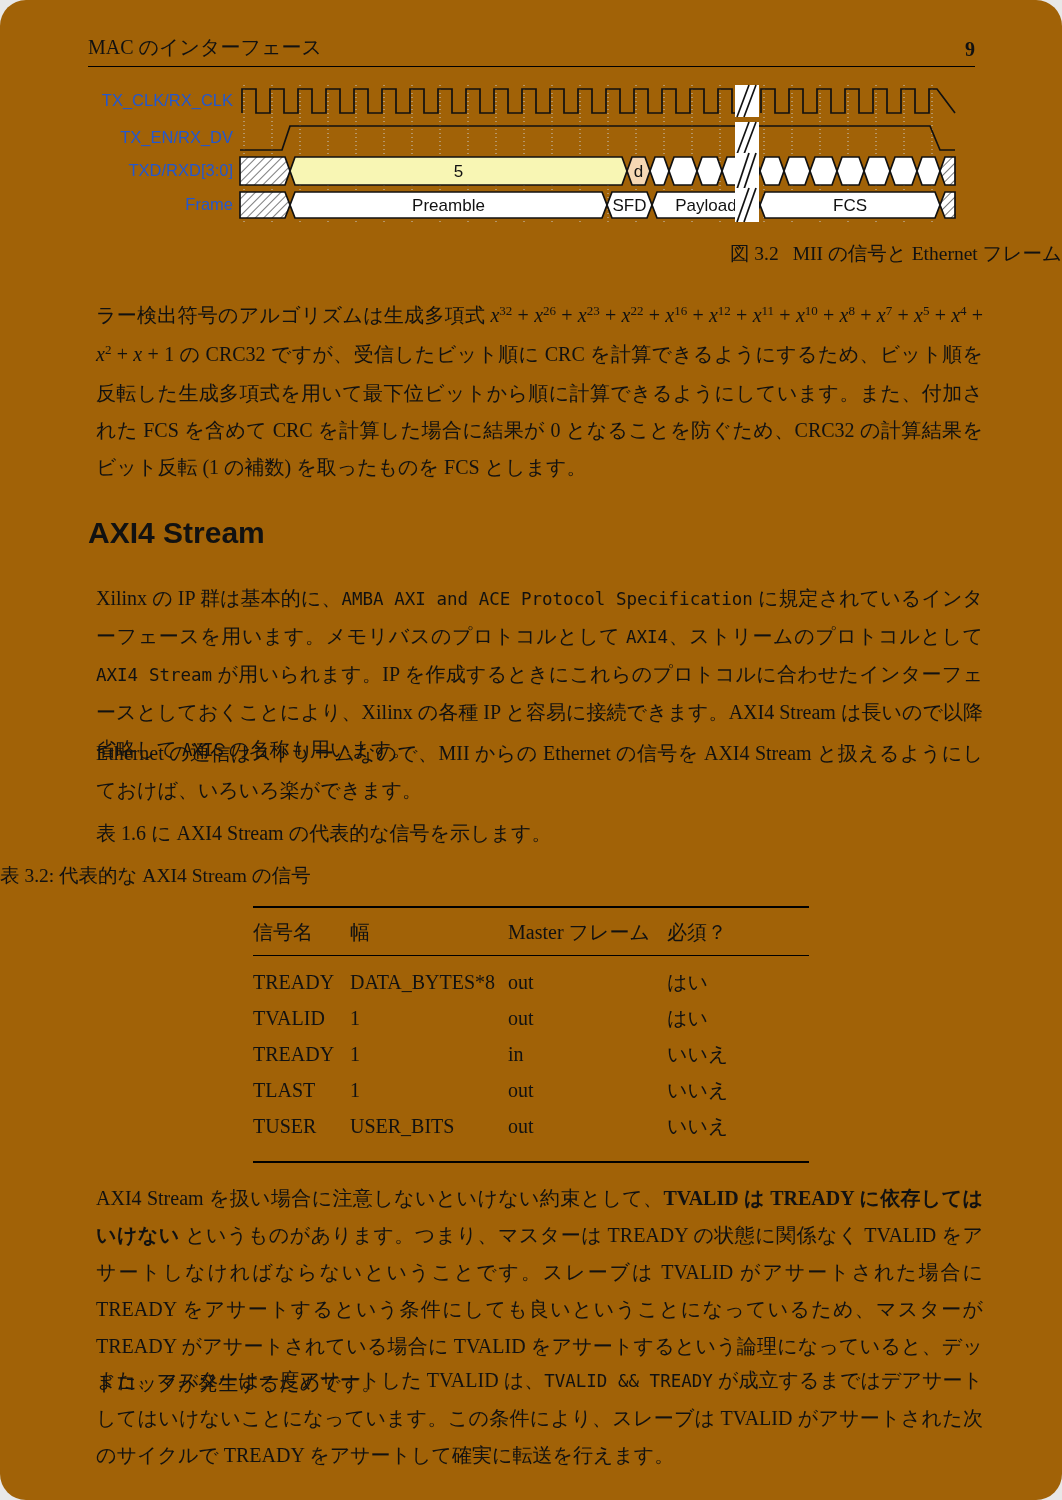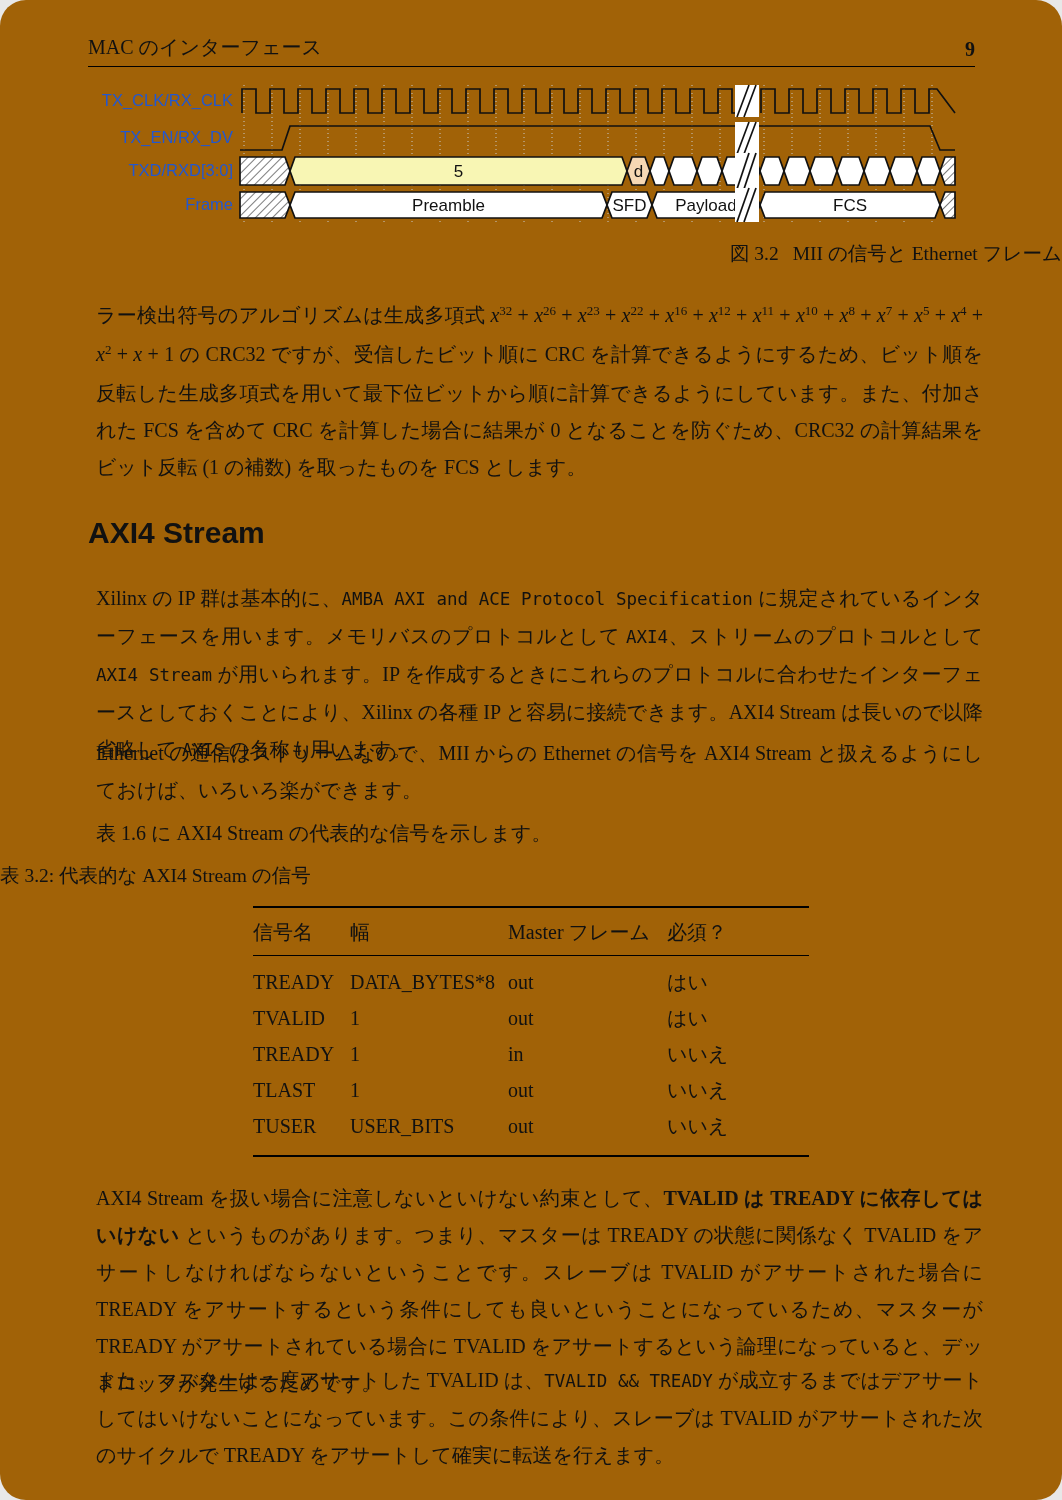--- a/index.html
+++ b/index.html
@@ -18,21 +18,21 @@
   .run-i{font-style:italic;font-family:"Liberation Serif",serif;}
   .run-sup{font-size:13px;position:relative;top:-7px;}
   .sec{position:absolute;left:88px;top:516px;margin:0;
        font-family:"Liberation Sans","DejaVu Sans",sans-serif;font-size:30px;font-weight:600;}
   .tabcap{position:absolute;left:0;top:862px;width:1062px;text-align:left;font-size:19.5px;}
   .sigtable{position:absolute;left:253px;top:906px;width:556px;border-collapse:collapse;
             font-size:20px;border-top:2.5px solid #000;border-bottom:2.5px solid #000;}
   .sigtable th{text-align:left;font-weight:normal;padding:11px 0 9px;border-bottom:1.2px solid #000;}
   .sigtable td{text-align:left;padding:3px 0;line-height:30px;}
   .sigtable tbody tr:first-child td{padding-top:11px;}
-  .sigtable tbody tr:last-child td{padding-bottom:14px;}
+  .sigtable tbody tr:last-child td{padding-bottom:20px;}
 </style>
 </head>
 <body>
 
 <div class="page">
 
   <div class="hdr">
     <span>MAC のインターフェース</span>
     <span class="num">9</span>
   </div>

